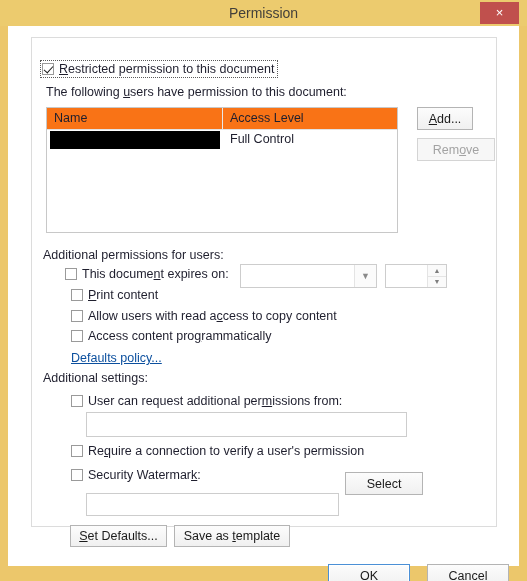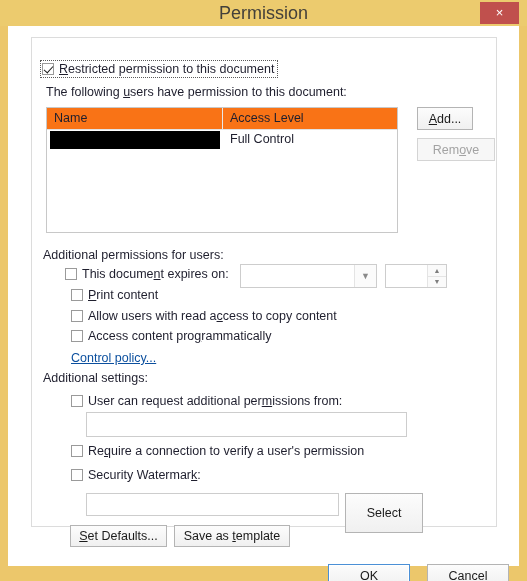--- a/index.html
+++ b/index.html
@@ -28,21 +28,21 @@
     height: 26px;
     background: #eccb6e;
   }
   #title-text {
     position: absolute;
     left: 0; top: 0;
     width: 527px;
     height: 26px;
     line-height: 26px;
     text-align: center;
-    font-size: 18px;
+    font-size: 14px;
     color: #43403a;
   }
   #close-button {
     position: absolute;
     right: 8px;
     top: 2px;
     width: 39px;
     height: 22px;
     background: #c0504d;
     border: none;
@@ -202,21 +202,21 @@
     background: #f7f7f7;
     cursor: default;
   }
   .btn.default {
     border: 1px solid #4b90d6;
     box-shadow: inset 0 0 0 1px #ffffff;
   }
 
   #add-button    { left: 409px; top: 81px;  width: 56px; height: 23px; }
   #remove-button { left: 409px; top: 112px; width: 78px; height: 23px; }
-  #select-button { left: 337px; top: 467px; width: 78px; height: 40px; }
+  #select-button { left: 337px; top: 446px; width: 78px; height: 23px; }
   #set-defaults-button { left: 62px;  top: 499px; width: 97px; height: 22px; }
   #save-template-button{ left: 166px; top: 499px; width: 116px; height: 22px; }
   #ok-button     { left: 320px; top: 538px; width: 82px; height: 23px; }
   #cancel-button { left: 419px; top: 538px; width: 82px; height: 23px; }
 
   
   .txt {
     position: absolute;
     box-sizing: border-box;
     border: 1px solid #cdcdcd;
@@ -386,21 +386,21 @@
     <div class="cb-row" style="left:63px; top:283px;">
       <span class="cb"></span>
       <span class="cb-label">Allow users with read a<span class="acc">c</span>cess to copy content</span>
     </div>
 
     <div class="cb-row" style="left:63px; top:303px;">
       <span class="cb"></span>
       <span class="cb-label">Access content pro<span class="acc">g</span>rammatically</span>
     </div>
 
-    <div id="extended-policy-link">Control policy...</div>
+    <div id="extended-policy-link">Defaults policy...</div>
 
     <div class="lbl" style="left:35px; top:345px;">Additional settings:</div>
 
     <div class="cb-row" style="left:63px; top:368px;">
       <span class="cb"></span>
       <span class="cb-label">User can request additional per<span class="acc">m</span>issions from:</span>
     </div>
 
     <input class="txt" id="request-from-input" type="text" placeholder="" style="">
 

